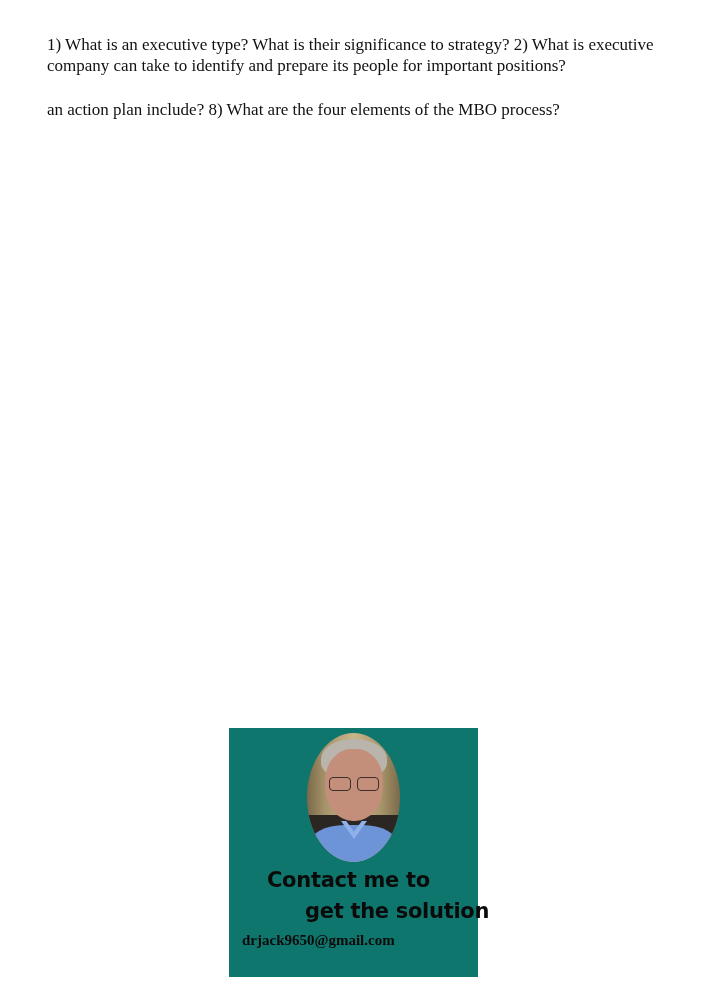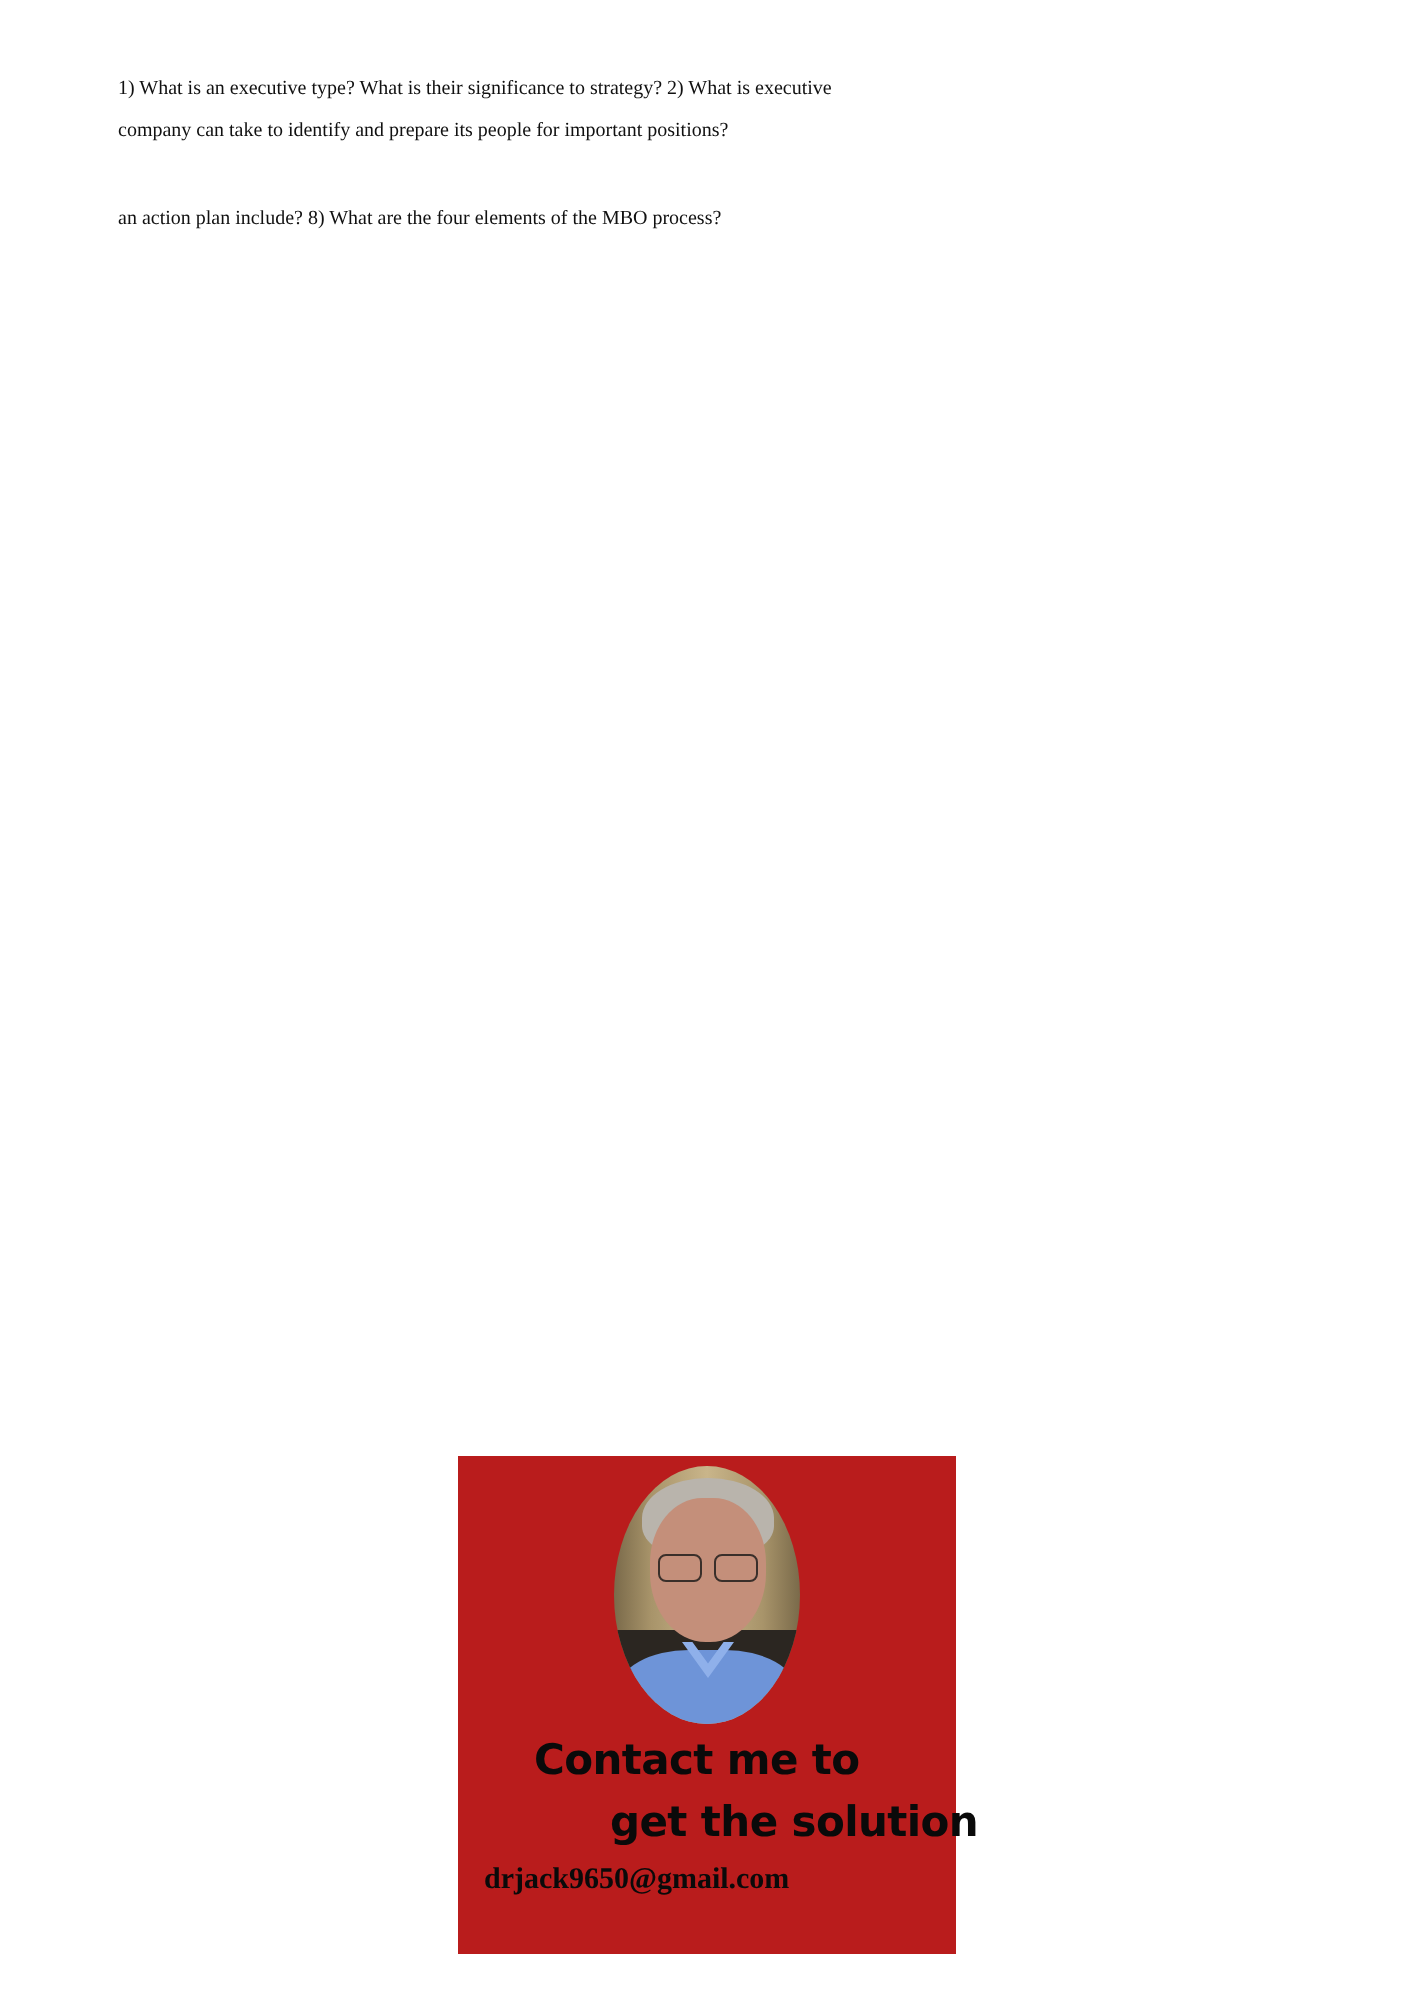--- a/index.html
+++ b/index.html
@@ -15,34 +15,34 @@
       font-family: "Liberation Serif", "DejaVu Serif", serif;
       color: #111111;
     }
     .content {
       position: absolute;
       left: 47px;
       top: 34px;
       width: 620px;
     }
     .para {
-      font-size: 10px;
+      font-size: 17px;
       line-height: 21.3px;
-      margin: 0 0 22px 12px;
+      margin: 0 0 22px 0;
       white-space: normal;
     }
     .para .line { display: block; white-space: nowrap; }
 
     .promo {
       position: absolute;
       left: 229px;
       top: 728px;
       width: 249px;
       height: 249px;
-      background: #b91c1c;
+      background: #0f766e;
     }
     .portrait {
       position: absolute;
       left: 78px;
       top: 5px;
       width: 93px;
       height: 129px;
       border-radius: 50%;
       overflow: hidden;
       background: linear-gradient(90deg, #7a6a4a 0%, #a8946a 20%, #c9b58a 50%, #a8946a 80%, #7a6a4a 100%);

